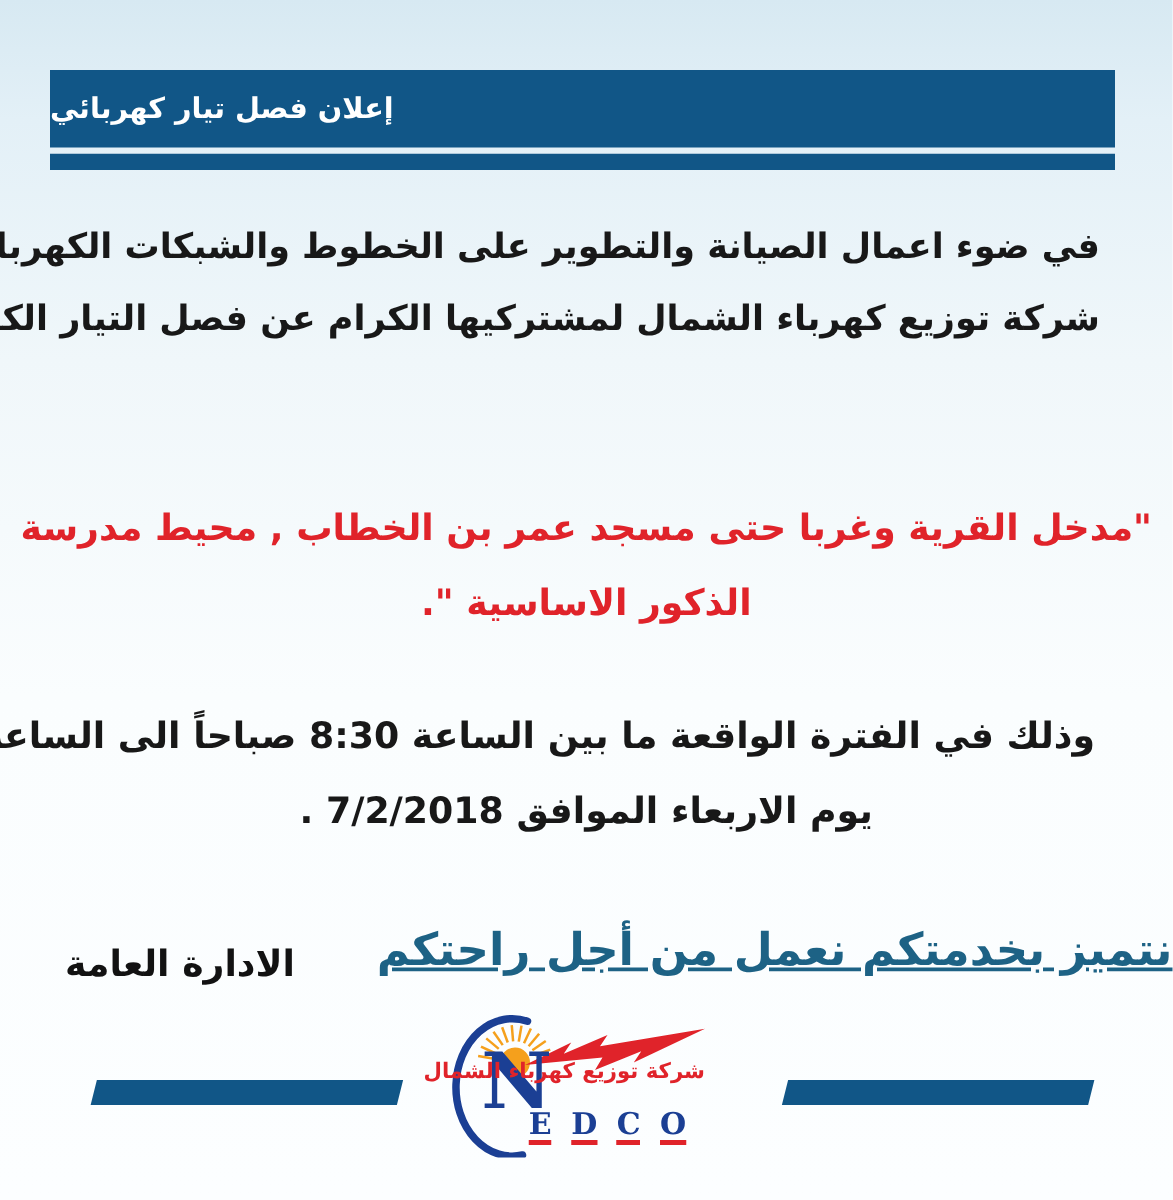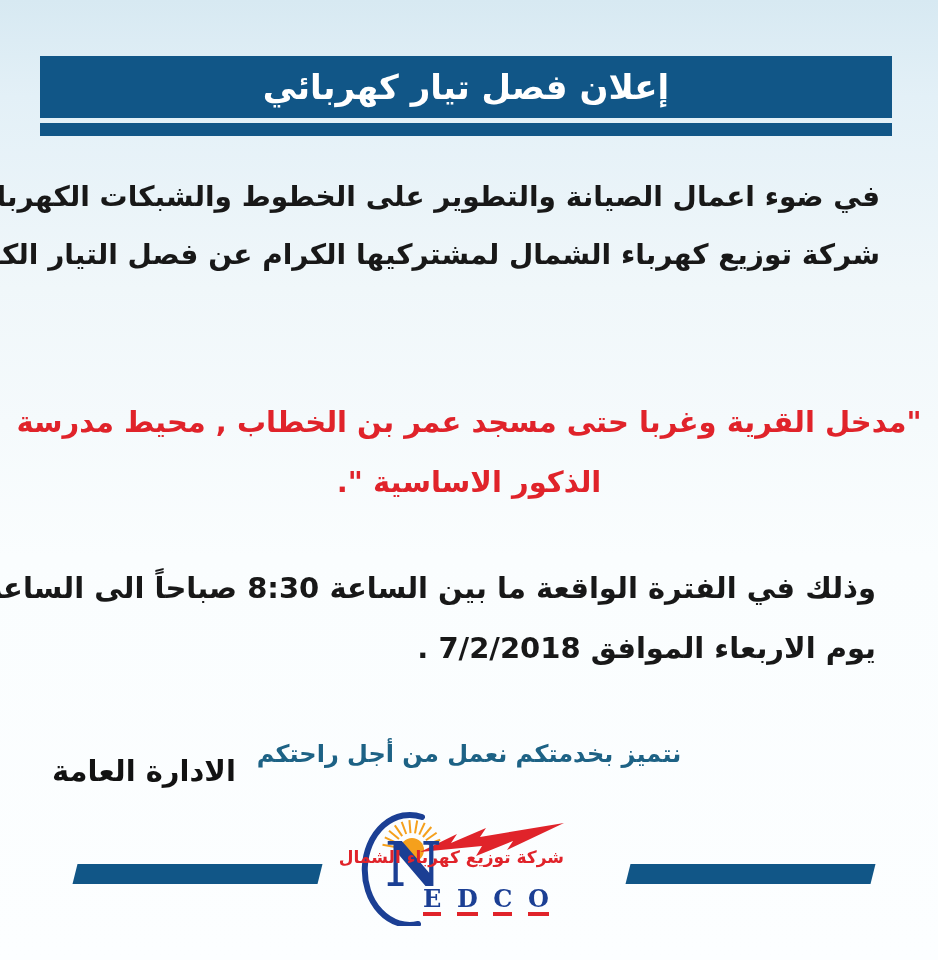--- a/index.html
+++ b/index.html
@@ -4,40 +4,40 @@
 <style>
   html,body{margin:0;padding:0;}
   body{width:938px;height:960px;overflow:hidden;
        font-family:"DejaVu Sans",sans-serif;}
   .page{position:relative;width:938px;height:960px;
         background:linear-gradient(180deg,#d7e9f2 0%,#e3f0f7 10%,#f0f7fa 30%,#fafdfe 58%,#fcfeff 100%);}
 
   
   .banner{position:absolute;left:40px;top:56px;width:852px;}
   .banner-main{height:62px;line-height:62px;background:var(--banner-blue,#115687);
-               text-align:center;color:#ffffff;font-size:34px;font-weight:bold;}
+               text-align:left;color:#ffffff;font-size:23px;font-weight:bold;}
   .banner-gap{height:5px;}
   .banner-strip{height:13px;background:var(--banner-blue,#115687);}
 
   
   .rtl{direction:rtl;unicode-bidi:plaintext;}
   .intro{position:absolute;top:168px;right:58px;left:0;text-align:right;
          font-size:28px;font-weight:bold;color:#181818;line-height:58px;}
   .intro div{white-space:nowrap;}
   .affected{position:absolute;top:392px;left:0;right:0;text-align:center;
             font-size:29px;font-weight:bold;color:var(--alert-red,#e0232a);line-height:60px;}
   .affected div{white-space:nowrap;}
   .schedule{position:absolute;top:558px;left:62px;right:62px;
             font-size:29px;font-weight:bold;color:#181818;line-height:60px;}
   .schedule .l1{text-align:right;white-space:nowrap;}
-  .schedule .l2{white-space:nowrap;}
+  .schedule .l2{text-align:center;white-space:nowrap;}
 
   
-  .slogan{position:absolute;top:740px;left:0;right:0;text-align:center;
-          font-size:24px;font-weight:bold;color:var(--slogan-blue,#1d6285);}
+  .slogan{position:absolute;top:740px;left:0;right:0;
+          font-size:36px;font-weight:bold;color:var(--slogan-blue,#1d6285);text-decoration:underline;}
   .signature{position:absolute;top:754px;left:52px;font-size:29px;
              font-weight:bold;color:#121212;}
 
   
   .logo{position:absolute;left:352px;top:806px;width:240px;height:120px;}
   .logo svg{position:absolute;left:0;top:0;}
   .logo-n{position:absolute;left:33px;top:28px;font-family:"DejaVu Serif",serif;
           font-weight:bold;font-size:62px;line-height:1;color:var(--logo-blue,#1b3f94);}
   .logo-arname{position:absolute;right:28px;top:41px;direction:rtl;white-space:nowrap;
                font-size:17px;font-weight:bold;color:var(--alert-red,#e0232a);}

